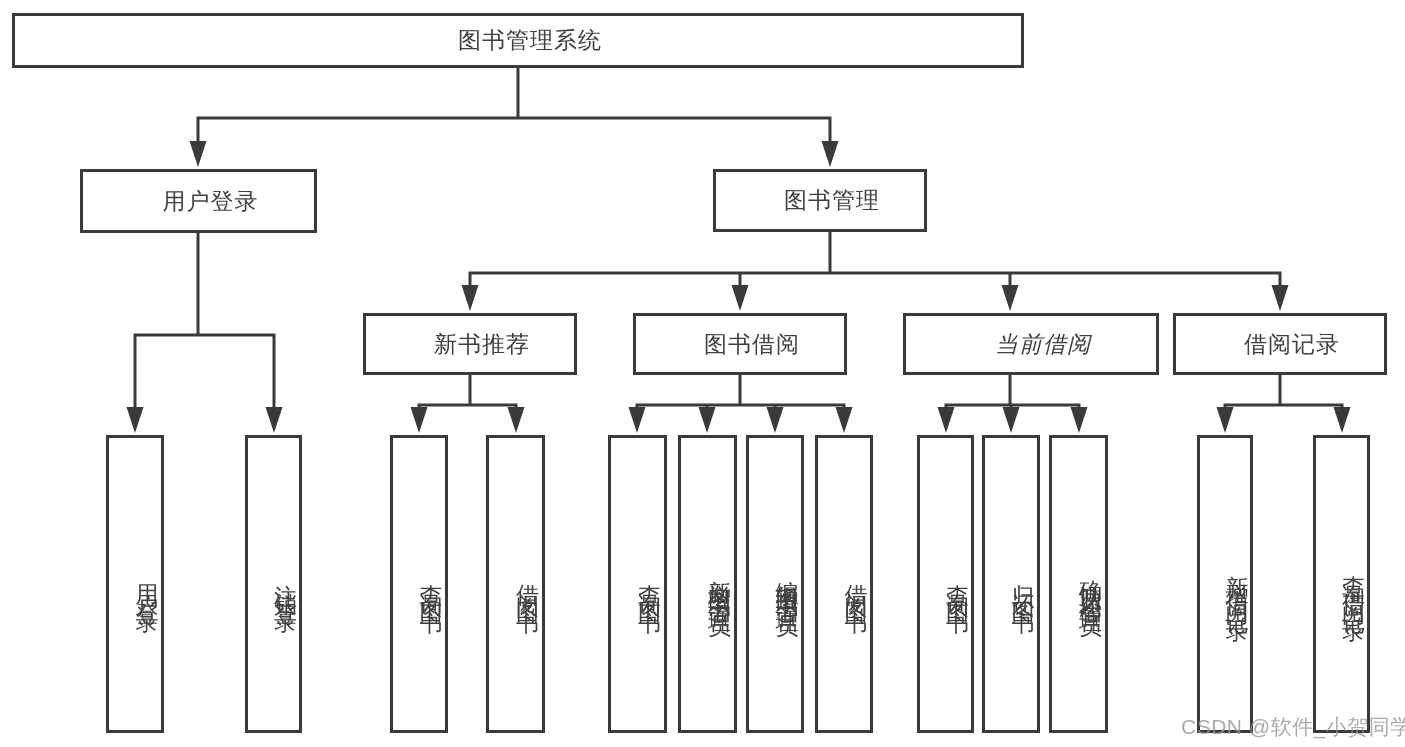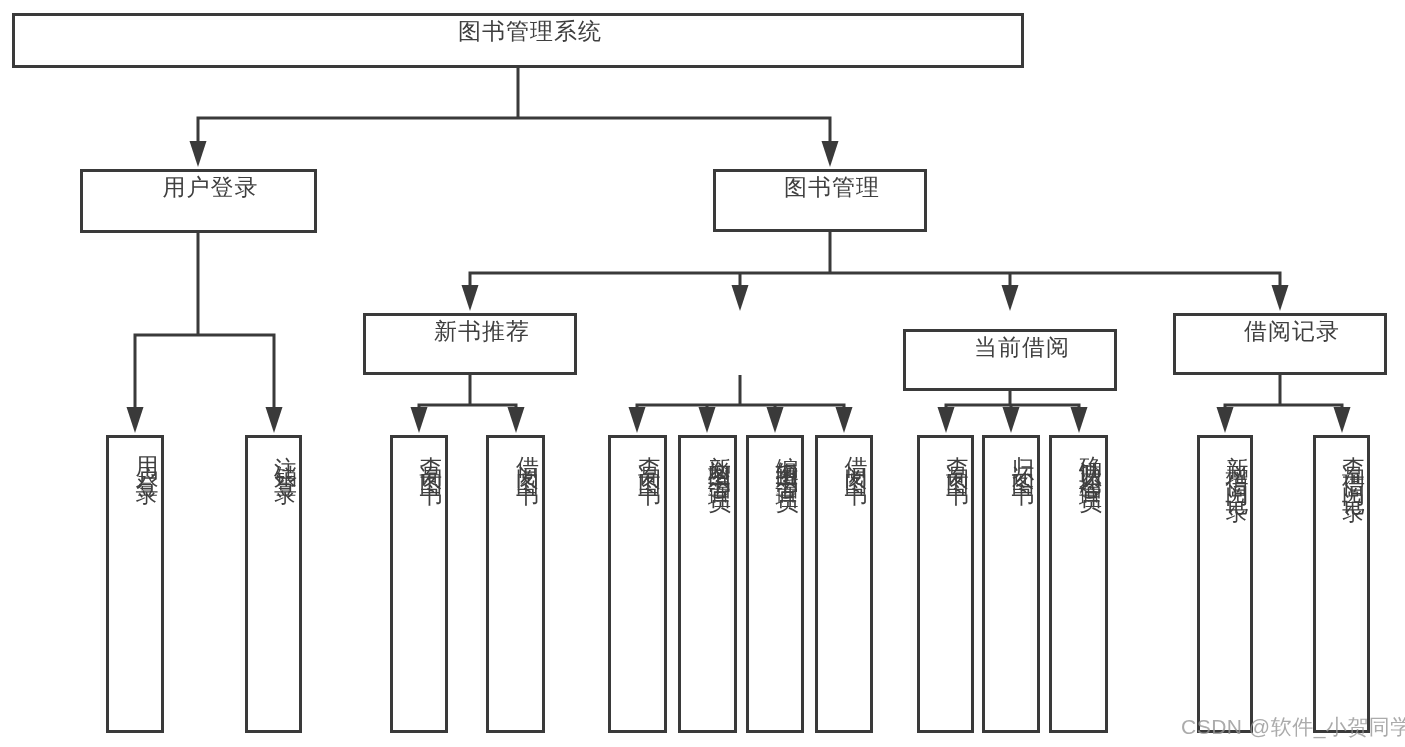--- a/index.html
+++ b/index.html
@@ -9,21 +9,21 @@
     background:#ffffff;
     overflow:hidden;
     font-family:"Liberation Sans","DejaVu Sans",sans-serif;
   }
   #wires{position:absolute;left:0;top:0;z-index:1;}
   .box{
     position:absolute;
     box-sizing:border-box;
     background:#ffffff;
     border:3px solid #3a3a3a;
-    display:flex;justify-content:center;
+    display:flex;align-items:center;justify-content:center;
     z-index:2;
     padding-left:24px;
   }
   .hbox span{
     font-size:23px;color:#3f3f3f;letter-spacing:1px;white-space:nowrap;
   }
   .leaf span{
     writing-mode:vertical-rl;
     text-orientation:mixed;
     font-size:23px;color:#3f3f3f;
@@ -90,21 +90,24 @@
   <div class="box hbox" style="left:80px;top:169px;width:237px;height:64px;">
     <span>用户登录</span>
   </div>
   <div class="box hbox" style="left:713px;top:169px;width:214px;height:63px;">
     <span>图书管理</span>
   </div>
 
   <div class="box hbox" style="left:363px;top:313px;width:214px;height:62px;">
     <span>新书推荐</span>
   </div>
-  <div class="box hbox" style="left:903px;top:329px;width:214px;height:62px;">
+  <div class="box hbox" style="left:633px;top:313px;width:214px;height:62px;">
+    <span>图书借阅</span>
+  </div>
+  <div class="box hbox" style="left:903px;top:313px;width:256px;height:62px;font-style:italic;">
     <span>当前借阅</span>
   </div>
   <div class="box hbox" style="left:1173px;top:313px;width:214px;height:62px;">
     <span>借阅记录</span>
   </div>
 
   <div class="box leaf" style="left:106px;top:435px;width:58px;height:298px;">
     <span>用户登录</span>
   </div>
   <div class="box leaf" style="left:245px;top:435px;width:57px;height:298px;">

